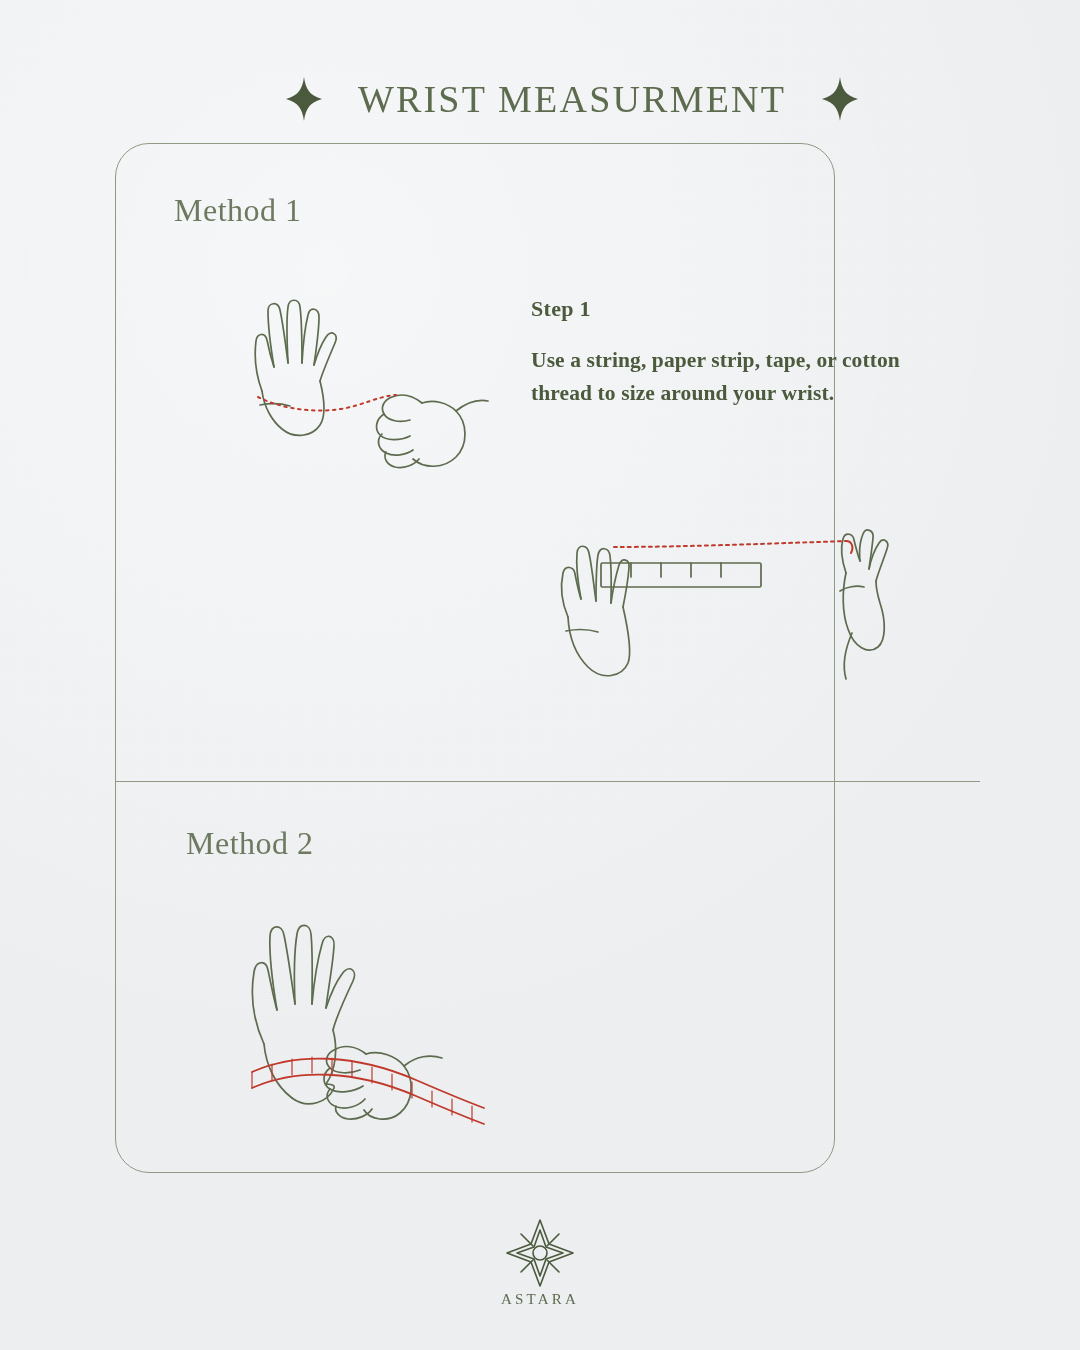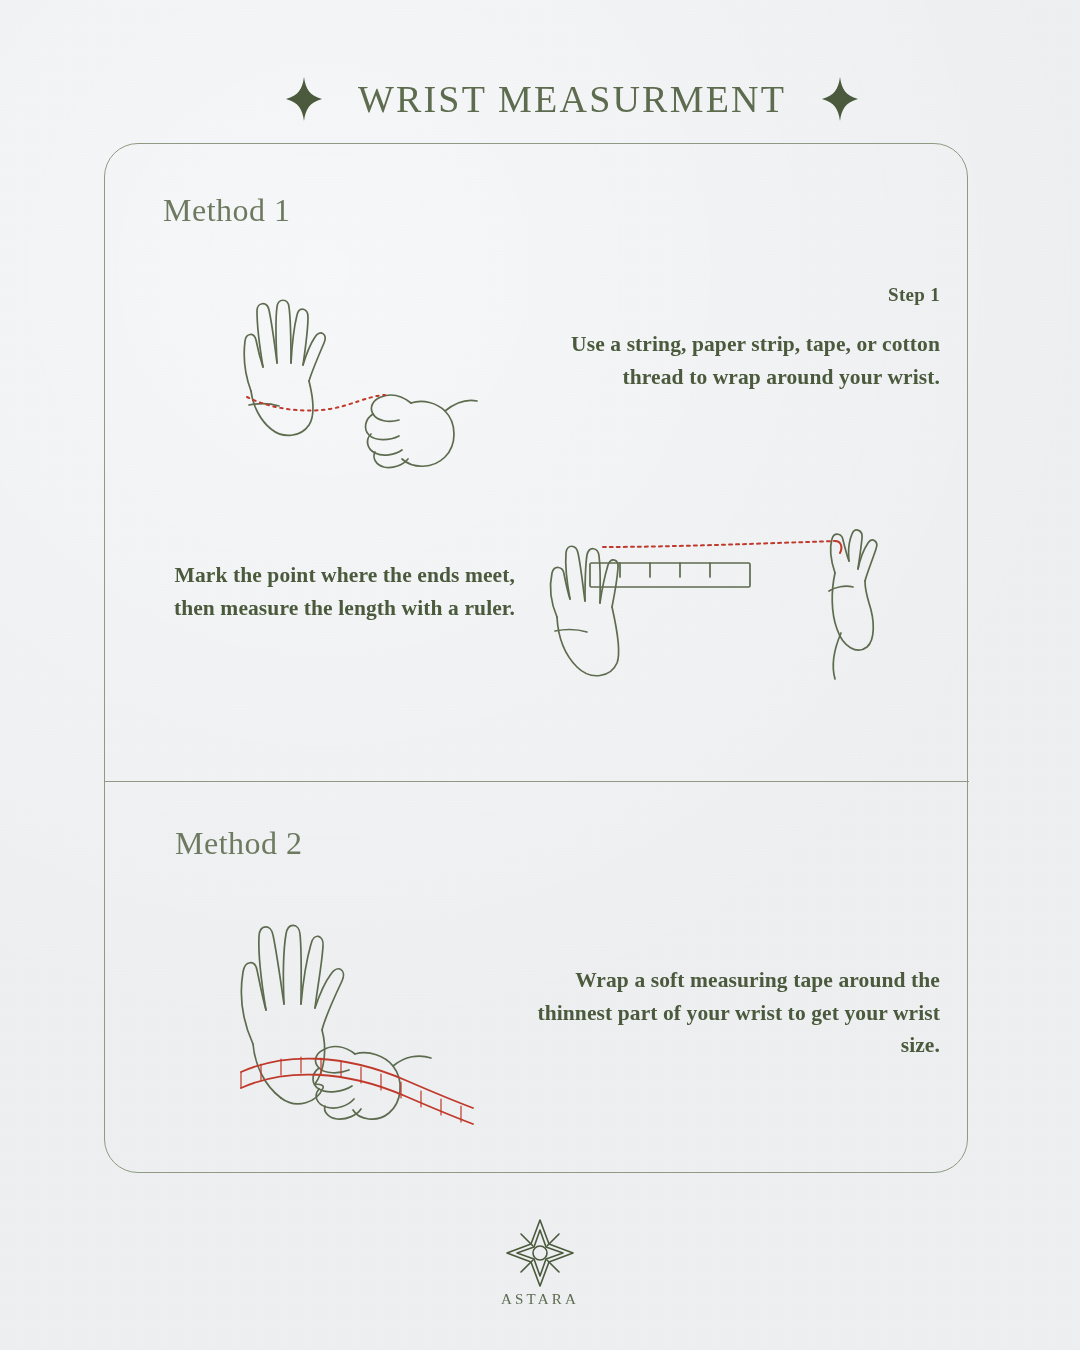--- a/index.html
+++ b/index.html
@@ -54,28 +54,27 @@
   }
   .sparkle {
     width: 40px;
     height: 46px;
     display: block;
   }
 
   
   .card {
     position: absolute;
-    left: 104px;
+    left: 115px;
     top: 143px;
-    width: 864px;
+    width: 720px;
     height: 1030px;
     border: 1px solid #8e9a84;
     border-radius: 34px;
     box-sizing: border-box;
-    text-align: right;
   }
   .divider {
     position: absolute;
     left: 0;
     top: 637px;
     width: 864px;
     height: 1px;
     background: #8e9a84;
   }
 
@@ -83,24 +82,25 @@
     position: absolute;
     font-size: 32px;
     color: #6d7a60;
     letter-spacing: .5px;
   }
   #method1-label { left: 58px; top: 48px; }
   #method2-label { left: 58px; top: 681px; margin-left: 12px; }
 
   .step-label {
     font-weight: bold;
-    font-size: 19px;
+    font-size: 22px;
     color: #4b5a3c;
     letter-spacing: .3px;
     margin-bottom: 22px;
+    margin-top: 12px;
   }
   .body-text {
     font-weight: bold;
     font-size: 21.5px;
     line-height: 1.52;
     color: #4b5a3c;
     letter-spacing: .1px;
   }
 
   .block {
@@ -177,25 +177,24 @@
         <path d="M170 173 C167 179 171 186 179 188 C188 190 198 186 203 180"></path>
         <path d="M206 124 C218 120 232 124 240 132 C252 144 252 166 240 178 C228 190 208 190 197 180"></path>
         <path d="M240 132 C250 124 262 120 272 122"></path>
 
         <path d="M42 118 C70 132 110 136 142 126 C160 120 172 116 180 116" stroke="#c0392b" stroke-width="2" stroke-dasharray="2.5 4.5"></path>
       </svg>
     </div>
 
     <div class="block" id="step1-text">
       <div class="step-label">Step 1</div>
-      <div class="body-text">Use a string, paper strip, tape, or cotton thread to wrap around your wrist.</div>
+      <div class="body-text">Use a string, paper strip, tape, or cotton thread to size around your wrist.</div>
     </div>
 
     <div class="block" id="step2-text">
-      <div class="body-text">Mark the point where the ends meet, then measure the length with a ruler.</div>
     </div>
 
     <div class="art" id="art-step2">
       <svg width="360" height="200" viewBox="0 0 360 200" fill="none" stroke="#5d6b4e" stroke-width="1.7" stroke-linecap="round" stroke-linejoin="round">
 
         <path d="M22 88 C16 74 14 58 17 44 C19 36 28 37 29 45 C31 55 33 64 35 70"></path>
         <path d="M35 70 C32 54 30 36 31 24 C32 15 41 15 43 24 C46 38 48 58 50 72"></path>
         <path d="M50 72 C50 56 50 38 52 26 C54 17 63 18 64 27 C66 42 65 60 65 74"></path>
         <path d="M65 74 C67 60 70 46 73 36 C76 28 84 30 83 39 C82 52 79 68 77 78"></path>
         <path d="M22 88 C23 108 30 126 42 138 C56 152 76 148 82 134 C86 124 82 100 77 78"></path>
@@ -236,23 +235,20 @@
         <path d="M120 202 C118 208 124 214 132 215 C142 216 152 211 156 205"></path>
         <path d="M150 150 C164 146 180 152 188 162 C199 176 197 198 184 209 C172 219 154 216 148 206"></path>
         <path d="M188 162 C200 152 214 150 226 154"></path>
 
         <path d="M36 168 C80 148 140 150 200 176 C230 189 252 198 268 204" stroke="#c0392b" stroke-width="1.8"></path>
         <path d="M36 184 C80 164 140 166 200 192 C230 205 252 214 268 220" stroke="#c0392b" stroke-width="1.8"></path>
         <path d="M36 168 L36 184 M56 160 L56 176 M76 155 L76 171 M96 153 L96 169 M116 154 L116 170 M136 157 L136 173 M156 163 L156 179 M176 170 L176 186 M196 178 L196 194 M216 187 L216 203 M236 195 L236 211 M256 202 L256 218" stroke="#c0392b" stroke-width="1.2"></path>
       </svg>
     </div>
 
-    <div class="block" id="method2-text">
-      <div class="body-text">Wrap a soft measuring tape around the thinnest part of your wrist to get your wrist size.</div>
-    </div>
   </div>
 
   <div class="footer">
     <span>
       <svg width="74" height="74" viewBox="0 0 74 74" fill="none" stroke="#4b5a3c" stroke-width="1.6" stroke-linecap="round" stroke-linejoin="round">
         <path d="M37 4 L46 28 L70 37 L46 46 L37 70 L28 46 L4 37 L28 28 Z"></path>
         <path d="M37 14 L43 31 L60 37 L43 43 L37 60 L31 43 L14 37 L31 31 Z"></path>
         <circle cx="37" cy="37" r="7"></circle>
         <path d="M18 18 L30 30 M56 18 L44 30 M18 56 L30 44 M56 56 L44 44"></path>
       </svg>

